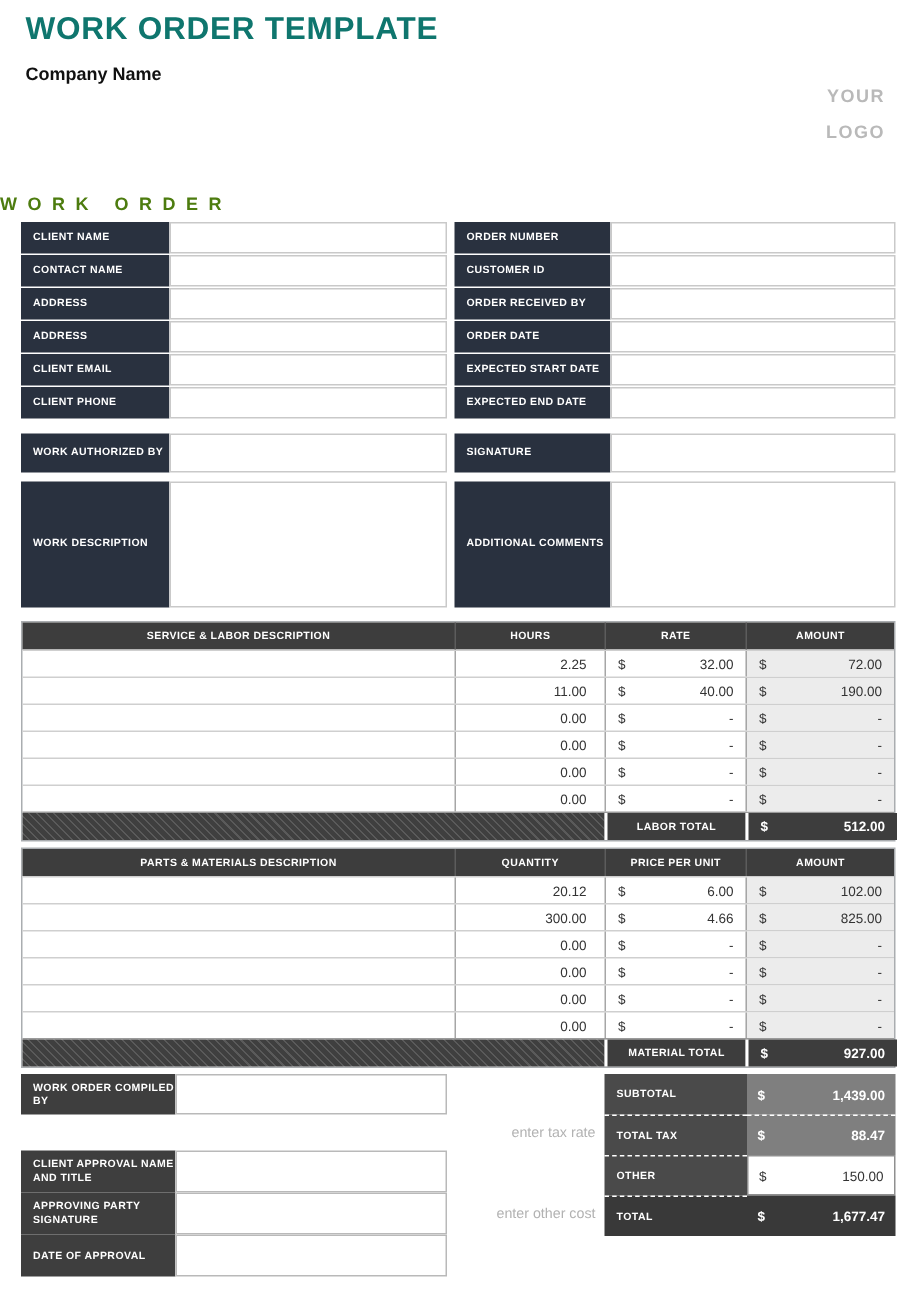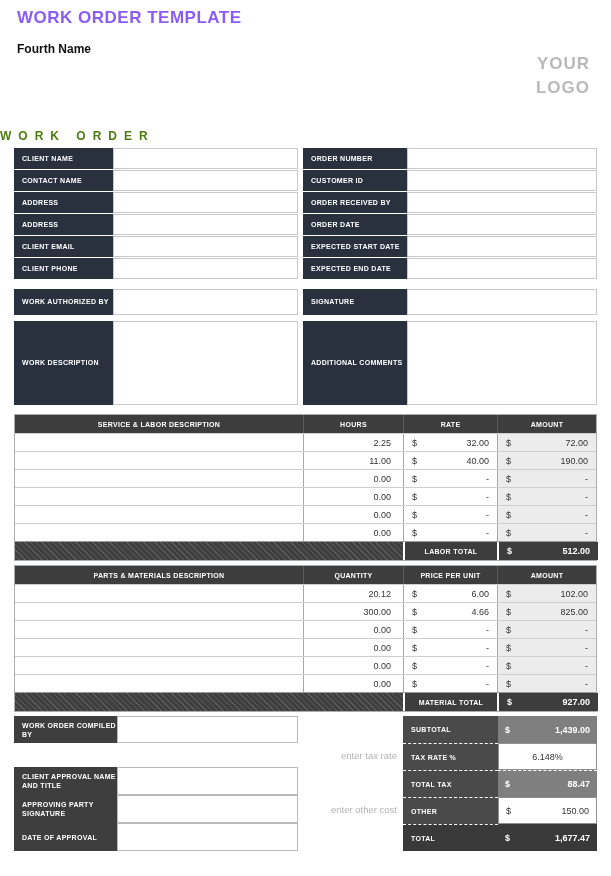--- a/index.html
+++ b/index.html
@@ -2,24 +2,24 @@
 <html><head>
 <meta charset="utf-8">
 <style>
   * { margin:0; padding:0; box-sizing:border-box; }
   html,body { background:#fff; }
   .page {
     position:relative; width:611px; height:876px; background:#fff;
     font-family:"Liberation Sans", sans-serif; overflow:hidden;
   }
   
-  .tpl-title { position:absolute; left:17px; top:8px; font-size:17px; font-weight:bold; color:#8b5cf6; letter-spacing:.5px; }
+  .tpl-title { position:absolute; left:17px; top:8px; font-size:21px; font-weight:bold; color:#0f766e; letter-spacing:.5px; }
   .company-name { position:absolute; left:17px; top:42px; font-size:12px; font-weight:bold; color:#111; }
   .addr { position:absolute; left:17px; top:62px; font-size:9.5px; color:#3c3c3c; line-height:15px; }
-  .logo { position:absolute; right:21px; top:52px; text-align:right; font-size:17px; font-weight:bold; color:#b9b9b9; letter-spacing:1px; line-height:24px; }
+  .logo { position:absolute; right:21px; top:52px; text-align:right; font-size:12px; font-weight:bold; color:#b9b9b9; letter-spacing:1px; line-height:24px; }
   .form-title { position:absolute; left:0; top:129px; width:100%; font-size:12px; font-weight:bold; color:#4d7c0f; letter-spacing:7px; }
   
   .cgrid { position:absolute; left:14px; top:148px; width:583px; display:grid;
     grid-template-columns:99px 185px 5px 104px 190px; grid-auto-rows:21px; row-gap:1px; }
   .lbl { background:#29313f; color:#fff; font-size:7px; font-weight:bold; letter-spacing:.3px;
     display:flex; align-items:center; padding-left:8px; line-height:8px; }
   .fld { background:#fff; border:1px solid #c9c9c9; }
   .gap { background:#fff; }
   
   .agrid { position:absolute; left:14px; top:289px; width:583px; height:26px; display:grid;
@@ -65,21 +65,21 @@
   .sv.white { background:#fff; border:1px solid #8f8f8f; color:#333; justify-content:space-between; padding:0 7px; }
   .sv.center { background:#fff; border:1px solid #8f8f8f; color:#333; justify-content:center; }
   .sv.dark { background:#393939; color:#fff; font-weight:bold; justify-content:space-between; padding:0 7px; }
 </style>
 </head>
 <body>
 
 <div class="page">
 
   <div class="tpl-title">WORK ORDER TEMPLATE</div>
-  <div class="company-name">Fourth Name</div>
+  <div class="company-name">Company Name</div>
   <div class="logo">
     <div>YOUR</div>
     <div>LOGO</div>
   </div>
   <div class="form-title">WORK ORDER</div>
 
   <div class="cgrid">
     <div class="lbl">CLIENT NAME</div>
     <div class="fld"></div>
     <div class="gap"></div>
@@ -324,26 +324,20 @@
 
     <div class="helper" style="top:34px;">enter tax rate</div>
     <div class="helper" style="top:88px;">enter other cost</div>
 
     <div class="summary">
       <div class="srow">
         <div class="s-lbl">SUBTOTAL</div>
         <div class="sv gray">
             <span>$</span>
             <span>1,439.00</span>
-          </div>
-      </div>
-      <div class="srow">
-        <div class="s-lbl dash">TAX RATE %</div>
-        <div class="sv center">
-            <span>6.148%</span>
           </div>
       </div>
       <div class="srow">
         <div class="s-lbl dash">TOTAL TAX</div>
         <div class="sv gray dash">
             <span>$</span>
             <span>88.47</span>
           </div>
       </div>
       <div class="srow">

